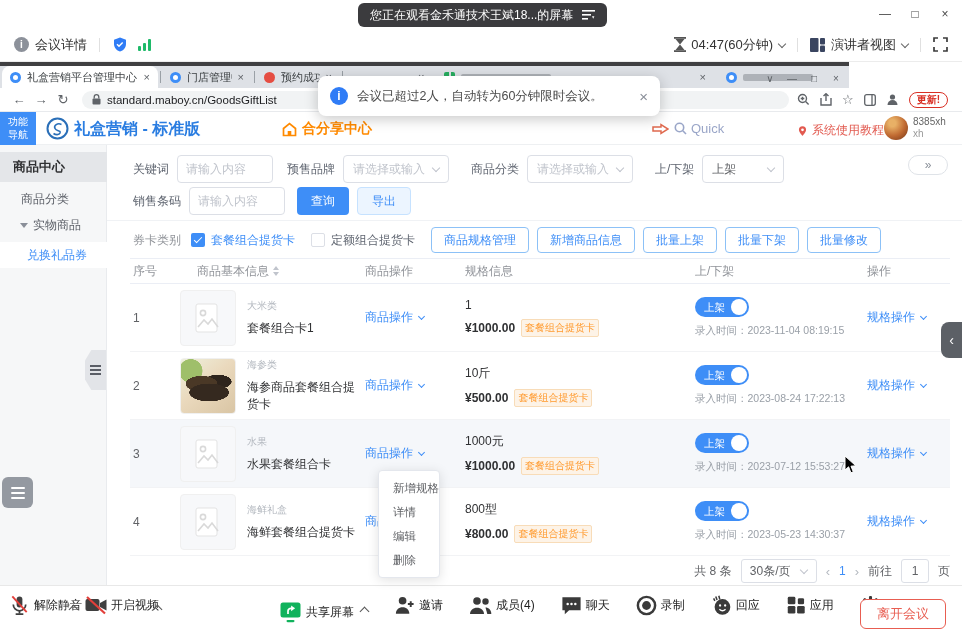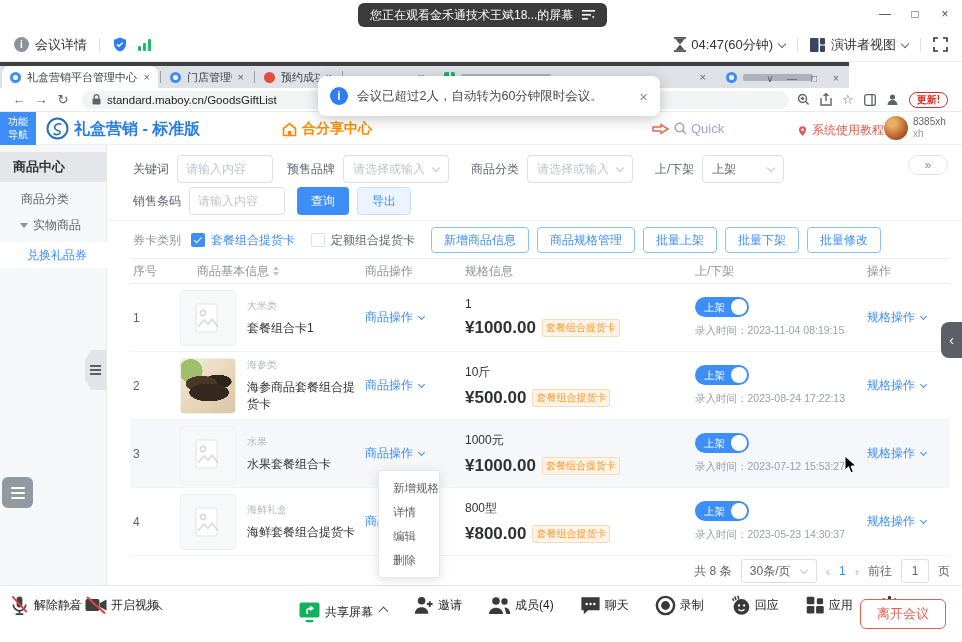--- a/index.html
+++ b/index.html
@@ -153,21 +153,21 @@
       radial-gradient(ellipse 20px 9px at 52% 62%, #35291f 98%, transparent),
       radial-gradient(ellipse 16px 8px at 38% 46%, #4a3826 98%, transparent),
       radial-gradient(ellipse 14px 7px at 68% 42%, #2e241c 98%, transparent),
       radial-gradient(circle 12px at 18% 22%, #9fbf6a 96%, transparent),
       linear-gradient(140deg, #eef0dc 0%, #ead9bd 45%, #d9c5a4 100%); }
   .pcat { font-size:10px; color:#b3b8bf; margin-bottom:7px; }
   .pname { font-size:12px; color:#303133; }
   .blink { color:#3e8ef7; display:inline-flex; align-items:center; font-size:12px; }
   .specline { margin-bottom:7px; color:#303133; }
   .priceline { display:flex; align-items:center; }
-  .price { font-size:17px; font-weight:bold; color:#303133; }
+  .price { font-size:12px; font-weight:bold; color:#303133; }
   .tag { margin-left:6px; font-size:10px; color:#ff9a2e; background:#fdf3e7; border:1px solid #f8dcb8;
     border-radius:2px; padding:1px 3px; white-space:nowrap; }
   .toggle { width:54px; height:20px; border-radius:10px; background:#3e8ef7; position:relative; margin-bottom:7px; }
   .toggle span { position:absolute; left:9px; top:3.5px; color:#fff; font-size:10.5px; }
   .knob { position:absolute; right:2px; top:2px; width:16px; height:16px; border-radius:50%; background:#fff; }
   .timeln { font-size:10.5px; color:#9aa0a8; white-space:nowrap; }
   .c6w { padding-left:12px; }
 
   
   .menu { position:absolute; left:271px; top:325px; width:62px; background:#fff; border:1px solid #e4e7ed;
@@ -186,21 +186,21 @@
 
   .right-tab { position:absolute; right:0; top:322px; width:21px; height:36px; background:#5c6066;
     border-radius:8px 0 0 8px; display:flex; align-items:center; justify-content:center; color:#fff;
     font-size:14px; z-index:55; }
   .cursor { position:absolute; left:737px; top:310px; z-index:70; }
 
   
   .footbar { position:absolute; left:0; top:585px; width:962px; height:57px; background:#fff; border-top:1px solid #e8e8e8; }
   .fitem { position:absolute; top:7px; display:flex; flex-direction:row; align-items:center; gap:3px; width:64px; }
   .fitem .flab { font-size:12px; color:#1f1f1f; white-space:nowrap; }
-  .fgroup { position:absolute; left:278px; top:7px; display:flex; gap:25px;margin-left:19px; }
+  .fgroup { position:absolute; left:278px; top:7px; display:flex; gap:25px; }
   .fgroup .fitem { position:static; width:auto; min-width:40px; }
   .fic { height:24px; display:flex; align-items:center; justify-content:center; }
   .icaret { position:absolute; top:13px; }
   .leave-btn { position:absolute; right:16px; top:13px; height:30px; padding:0 16px; border:1px solid #e85d51;
     border-radius:6px; color:#e85d51; font-size:13px; background:#fff; display:flex; align-items:center; }
 </style>
 </head>
 <body>
 
 <div class="stage">
@@ -433,22 +433,22 @@
     </div>
 
     <div class="sec-div"></div>
 
     <div class="toolrow">
       <span class="flbl" style="color:#909399;margin-right:10px;">券卡类别</span>
       <span class="cb on"></span>
       <span class="cblbl" style="color:#3e8ef7;">套餐组合提货卡</span>
       <span class="cb off"></span>
       <span class="cblbl" style="color:#5f6570;">定额组合提货卡</span>
+      <span class="obtn">商品规格管理</span>
       <span class="obtn">新增商品信息</span>
-      <span class="obtn">商品规格管理</span>
       <span class="obtn">批量上架</span>
       <span class="obtn">批量下架</span>
       <span class="obtn">批量修改</span>
     </div>
 
     <div class="tbl">
       <div class="thead">
         <div style="padding-left:3px;">序号</div>
         <div class="h2">
           <span>商品基本信息</span>

